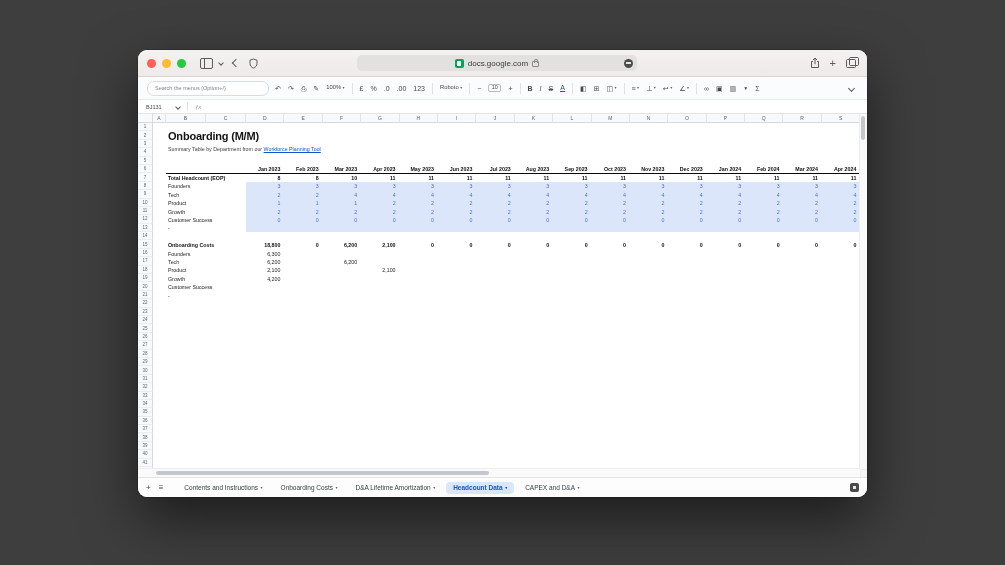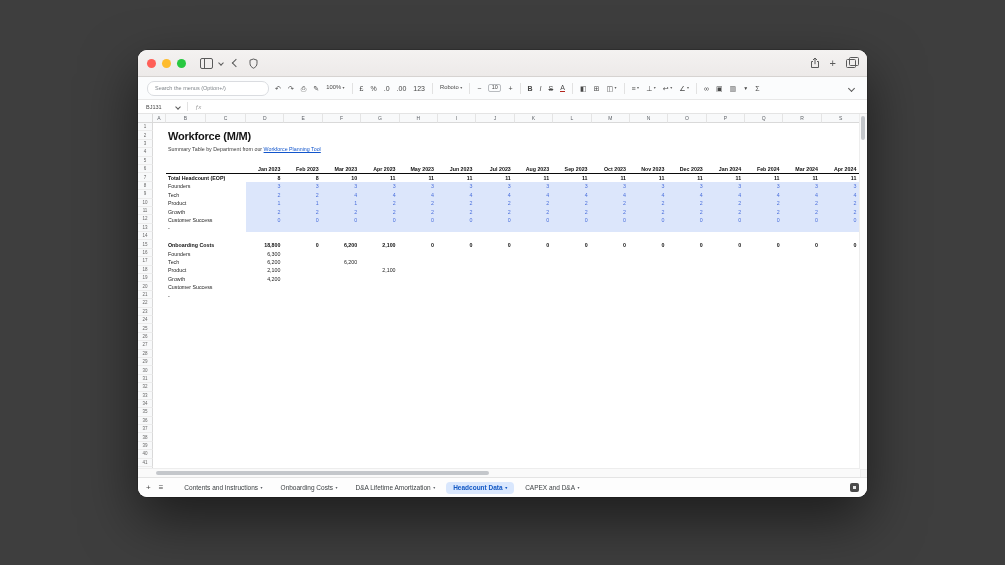--- a/index.html
+++ b/index.html
@@ -86,20 +86,26 @@
     <span class="tl" style="background:#ff5f57"></span>
     <span class="tl" style="background:#febc2e"></span>
     <span class="tl" style="background:#28c840"></span>
     <span class="sbicon"></span>
     <span class="chev tiny mlg" style="margin-left:6px"></span>
     <span class="chev left mlg"></span>
     <svg class="mlg" width="9" height="11" viewBox="0 0 9 11">
         <path d="M4.5 1L8 2.2v3.1c0 2.6-1.6 4-3.5 4.9C2.6 9.3 1 7.9 1 5.3V2.2z" fill="none" stroke="#5a5a5a" stroke-width="1"></path>
       </svg>
 
+    <div class="urlbar">
+      <span class="favicon"></span>
+      <span>docs.google.com</span>
+      <span class="lock"></span>
+      <span class="urlbadge"></span>
+    </div>
 
     <div class="tb-right">
       <svg width="10" height="12" viewBox="0 0 10 12">
           <g stroke="#5a5a5a" stroke-width="1" fill="none">
             <path d="M3 4.5H1.5v6h7v-6H7"></path>
             <path d="M5 1.2v6"></path>
             <path d="M3 3l2-2 2 2"></path>
           </g>
         </svg>
       <span class="plusicon">+</span>
@@ -292,21 +298,21 @@
         <div class="rown">38</div>
         <div class="rown">39</div>
         <div class="rown">40</div>
         <div class="rown">41</div>
         <div class="rown">42</div>
       </div>
     <div class="cellsview">
         <div class="cells" id="cells">
           <div class="hl" style="left: 93px; top: 58.8px; width: 614.4px; height: 50.4px;"></div>
           <div class="thick" style="left: 13px; top: 50.4px; width: 694.4px;"></div>
-          <div class="cell title" style="left: 15px; top: 7.4px;">Workforce (M/M)</div>
+          <div class="cell title" style="left: 15px; top: 7.4px;">Onboarding (M/M)</div>
           <div class="cell subtitle" style="left: 15px; top: 23.2px;"><span>Summary Table by Department from our </span><span class="lnk">Workforce Planning Tool</span></div>
           <div class="cell mh" style="left: 93px; top: 43.3px; width: 34.4px;">Jan 2023</div>
           <div class="cell mh" style="left: 131.4px; top: 43.3px; width: 34.4px;">Feb 2023</div>
           <div class="cell mh" style="left: 169.8px; top: 43.3px; width: 34.4px;">Mar 2023</div>
           <div class="cell mh" style="left: 208.2px; top: 43.3px; width: 34.4px;">Apr 2023</div>
           <div class="cell mh" style="left: 246.6px; top: 43.3px; width: 34.4px;">May 2023</div>
           <div class="cell mh" style="left: 285px; top: 43.3px; width: 34.4px;">Jun 2023</div>
           <div class="cell mh" style="left: 323.4px; top: 43.3px; width: 34.4px;">Jul 2023</div>
           <div class="cell mh" style="left: 361.8px; top: 43.3px; width: 34.4px;">Aug 2023</div>
           <div class="cell mh" style="left: 400.2px; top: 43.3px; width: 34.4px;">Sep 2023</div>

